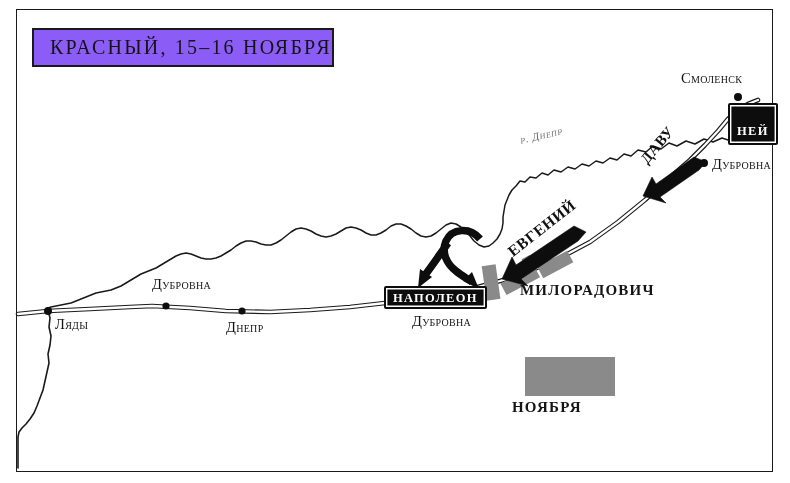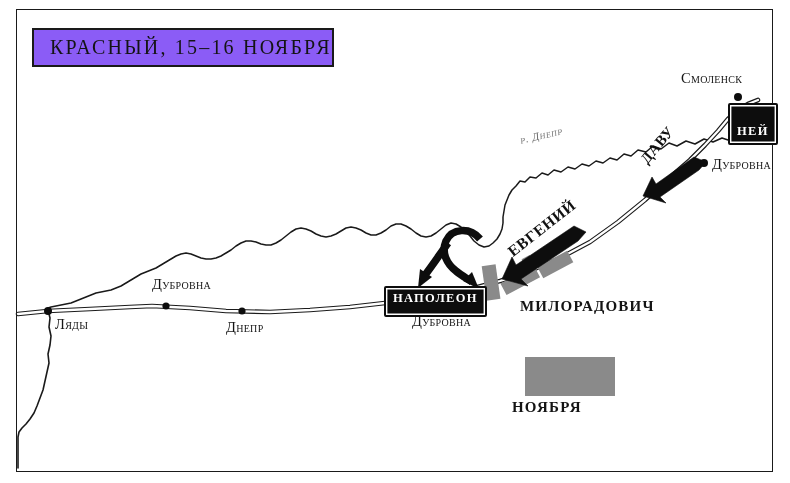--- a/index.html
+++ b/index.html
@@ -74,21 +74,21 @@
     box-sizing: border-box;
     border: 2px solid #0d0d0d;
     box-shadow: inset 0 0 0 1.4px #ffffff;
     border-radius: 2px;
     text-align: center;
     line-height: 1;
   }
   #plate-napoleon {
     left: 384px;
     top: 286px;
-    padding: 4px 7px 10px 7px;
+    padding: 4px 7px 2px 7px;
     font-size: 12.5px;
   }
   #plate-ney {
     left: 728px;
     top: 103px;
     padding: 20px 7px 5px 7px;
     font-size: 12.5px;
   }
 
   
@@ -134,21 +134,21 @@
   
   .corps-label {
     position: absolute;
     color: #141414;
     font-weight: bold;
     font-size: 15px;
     letter-spacing: 1.2px;
     white-space: nowrap;
     line-height: 1;
   }
-  #label-miloradovich { left: 520px; top: 299px; text-align: center; }
+  #label-miloradovich { left: 520px; top: 283px; text-align: center; }
   #label-kutuzov      { left: 512px; top: 400px; }
 </style>
 </head>
 <body>
 
 <div id="map-root">
 
   <div id="map-frame"></div>
 
   <svg id="map-svg" viewBox="0 0 790 483">

